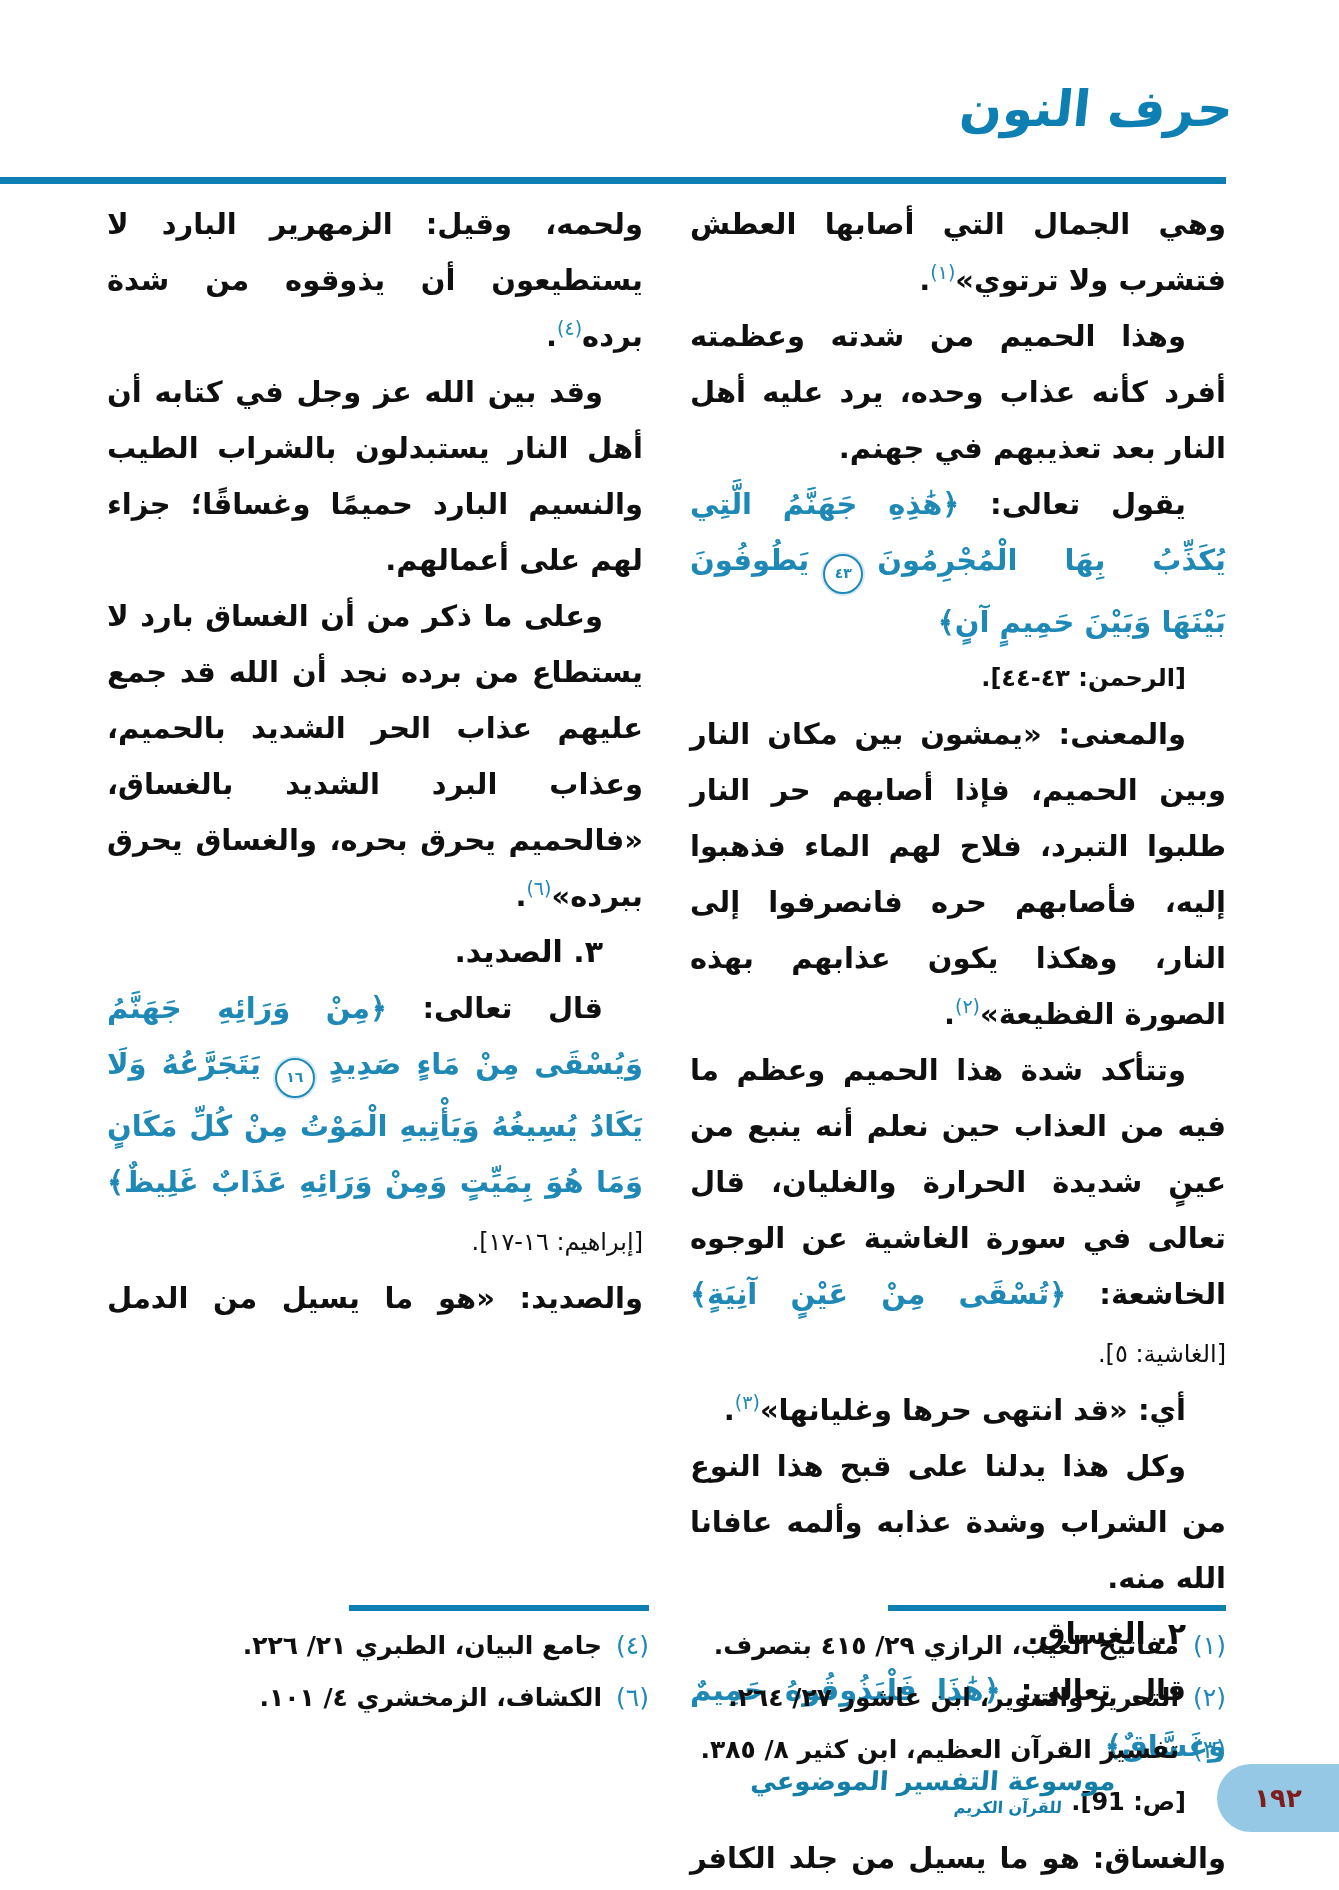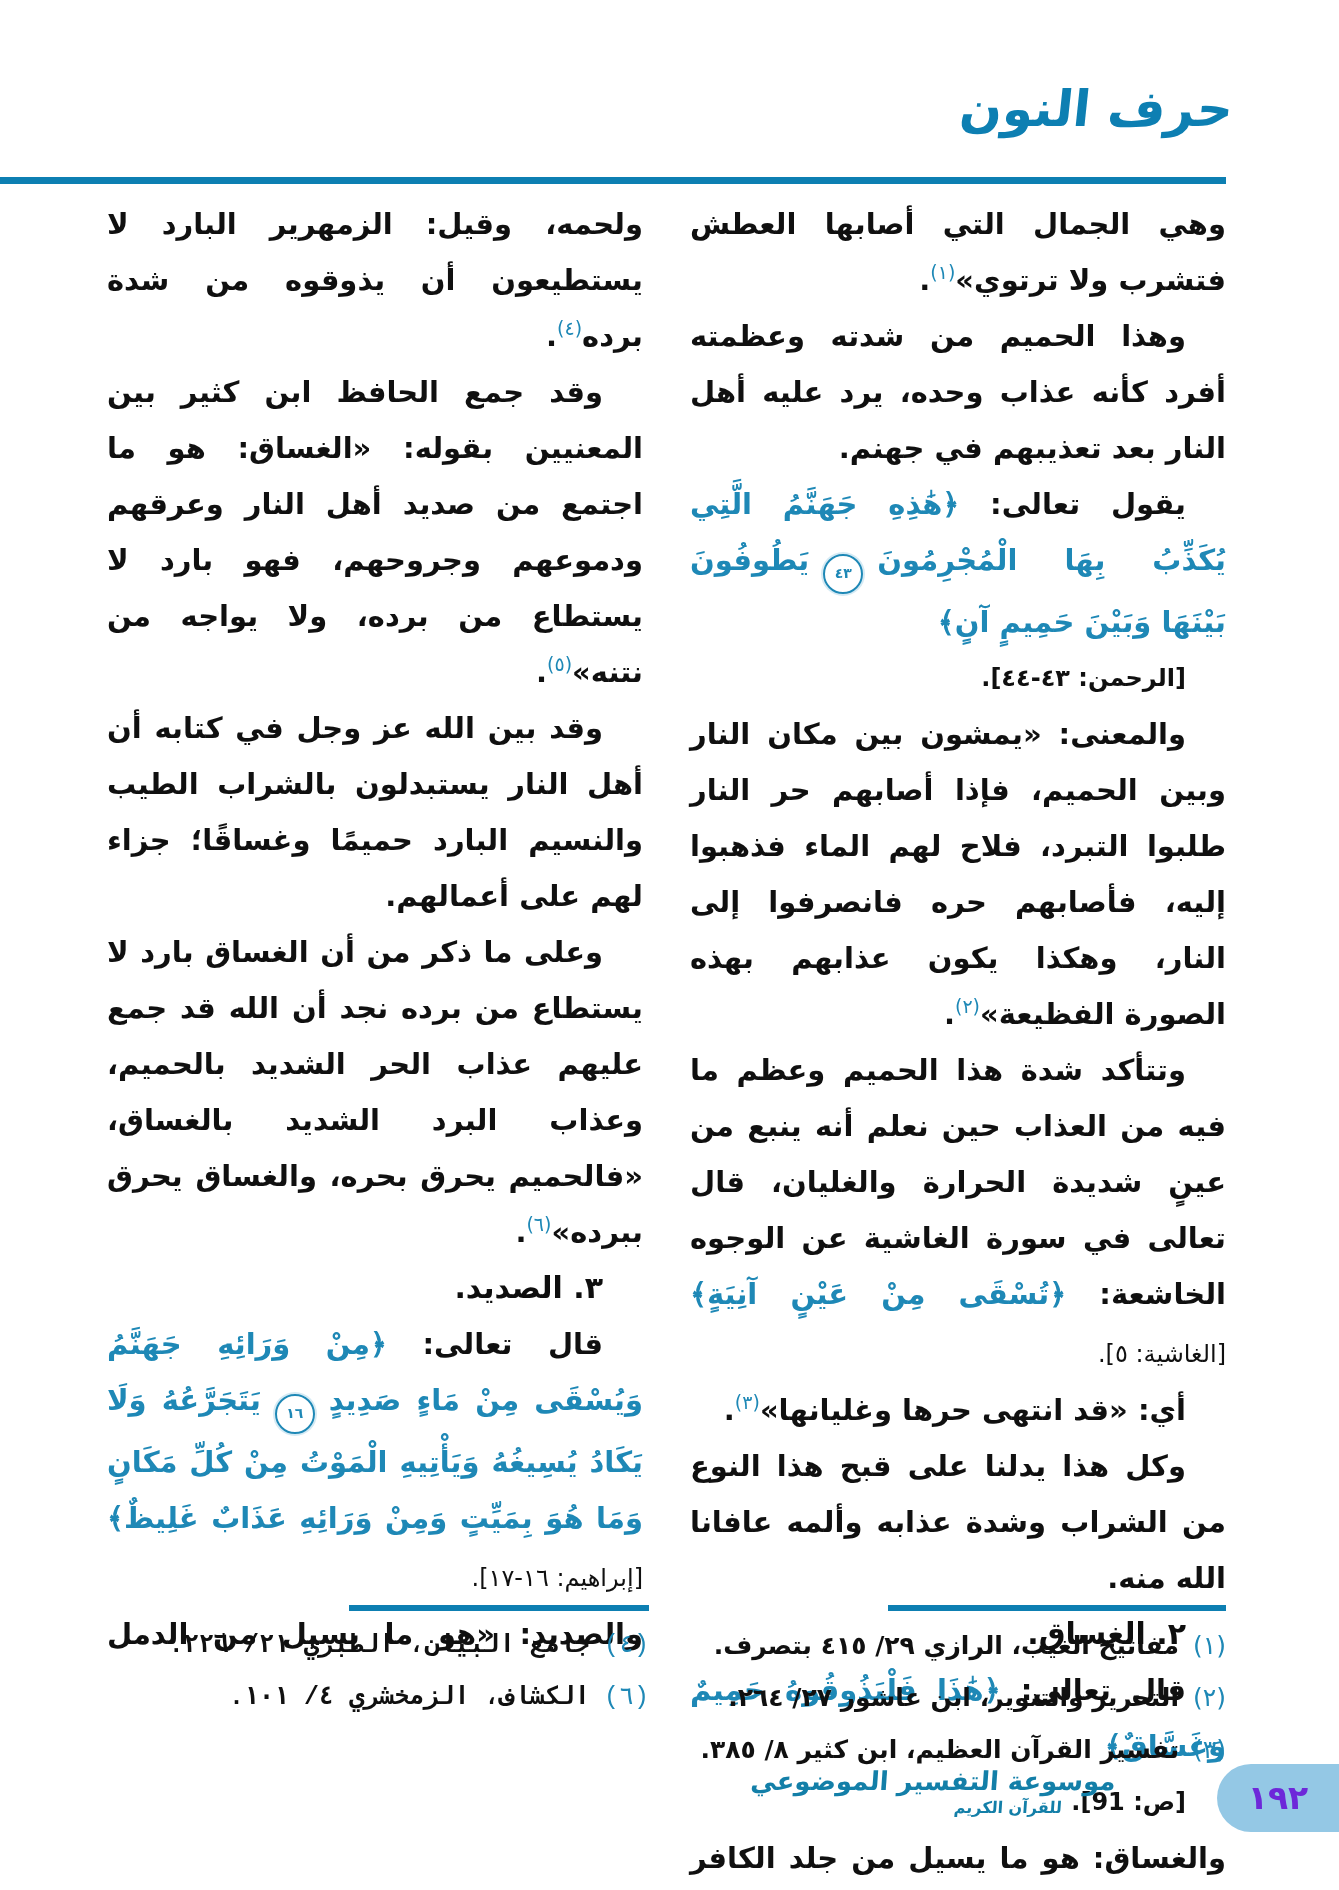--- a/index.html
+++ b/index.html
@@ -56,35 +56,35 @@
   
   .fn-sep{position:absolute;top:1605px;height:6px;background:#0d7fb2;}
   .fn-sep-right{right:113px;width:338px;}
   .fn-sep-left{left:349px;width:300px;}
   .footnotes{
     position:absolute;top:1620px;width:536px;
     font-size:25px;font-weight:bold;line-height:52px;
     text-align:right;
   }
   .footnotes-right{right:113px;}
-  .footnotes-left{left:113px;font-family:Liberation Mono, monospace;}
+  .footnotes-left{left:113px;}
   .fn{white-space:nowrap;}
   .fn-num{color:#1e88b6;font-weight:normal;margin-left:14px;}
   
   .logo{
     position:absolute;top:1764px;right:224px;width:212px;
     text-align:center;color:#137fa8;transform:skewX(-4deg);
   }
   .logo-l1{font-size:26px;font-weight:bold;line-height:34px;white-space:nowrap;}
   .logo-l2{font-size:16px;font-weight:bold;line-height:20px;}
   .page-badge{
     position:absolute;top:1764px;right:0;
     width:122px;height:68px;
     background:#94c8e5;border-radius:34px 0 0 34px;
-    color:#6d28d9;font-size:33px;font-weight:bold;
+    color:#7f1d1d;font-size:26px;font-weight:bold;
     line-height:68px;text-align:center;
   }
 </style>
 </head>
 <body>
 
 <div class="page">
 
   <div class="chapter-title">حرف النون</div>
   <div class="header-rule"></div>
@@ -97,21 +97,20 @@
     <p class="para indent"><span>وتتأكد شدة هذا الحميم وعظم ما فيه من العذاب حين نعلم أنه ينبع من عينٍ شديدة الحرارة والغليان، قال تعالى في سورة الغاشية عن الوجوه الخاشعة: </span><span class="quran">﴿تُسْقَى مِنْ عَيْنٍ آنِيَةٍ﴾</span><span class="vref"> [الغاشية: ٥].</span></p>
     <p class="para indent"><span>أي: «قد انتهى حرها وغليانها»</span><sup class="fn-mark">(٣)</sup><span>.</span></p>
     <p class="para indent"><span>وكل هذا يدلنا على قبح هذا النوع من الشراب وشدة عذابه وألمه عافانا الله منه.</span></p>
     <p class="sec-head">٢. الغساق.</p>
     <p class="para indent"><span>قال تعالى: </span><span class="quran">﴿هَٰذَا فَلْيَذُوقُوهُ حَمِيمٌ وَغَسَّاقٌ﴾</span><span class="vref-block">[ص: 91].</span></p>
     <p class="para stretch"><span>والغساق: هو ما يسيل من جلد الكافر</span></p>
   </div>
 
   <div class="col col-left">
     <p class="para"><span>ولحمه، وقيل: الزمهرير البارد لا يستطيعون أن يذوقوه من شدة برده</span><sup class="fn-mark">(٤)</sup><span>.</span></p>
-    <p class="para indent"><span>وقد جمع الحافظ ابن كثير بين المعنيين بقوله: «الغساق: هو ما اجتمع من صديد أهل النار وعرقهم ودموعهم وجروحهم، فهو بارد لا يستطاع من برده، ولا يواجه من نتنه»</span><sup class="fn-mark">(٥)</sup><span>.</span></p>
     <p class="para indent"><span>وقد بين الله عز وجل في كتابه أن أهل النار يستبدلون بالشراب الطيب والنسيم البارد حميمًا وغساقًا؛ جزاء لهم على أعمالهم.</span></p>
     <p class="para indent"><span>وعلى ما ذكر من أن الغساق بارد لا يستطاع من برده نجد أن الله قد جمع عليهم عذاب الحر الشديد بالحميم، وعذاب البرد الشديد بالغساق، «فالحميم يحرق بحره، والغساق يحرق ببرده»</span><sup class="fn-mark">(٦)</sup><span>.</span></p>
     <p class="sec-head">٣. الصديد.</p>
     <p class="para indent"><span>قال تعالى: </span><span class="quran">﴿مِنْ وَرَائِهِ جَهَنَّمُ وَيُسْقَى مِنْ مَاءٍ صَدِيدٍ</span><span class="ayah-num">١٦</span><span class="quran">يَتَجَرَّعُهُ وَلَا يَكَادُ يُسِيغُهُ وَيَأْتِيهِ الْمَوْتُ مِنْ كُلِّ مَكَانٍ وَمَا هُوَ بِمَيِّتٍ وَمِنْ وَرَائِهِ عَذَابٌ غَلِيظٌ﴾</span><span class="vref"> [إبراهيم: ١٦-١٧].</span></p>
     <p class="para stretch"><span>والصديد: «هو ما يسيل من الدمل</span></p>
   </div>
 
   <div class="fn-sep fn-sep-right"></div>
   <div class="fn-sep fn-sep-left"></div>
 

